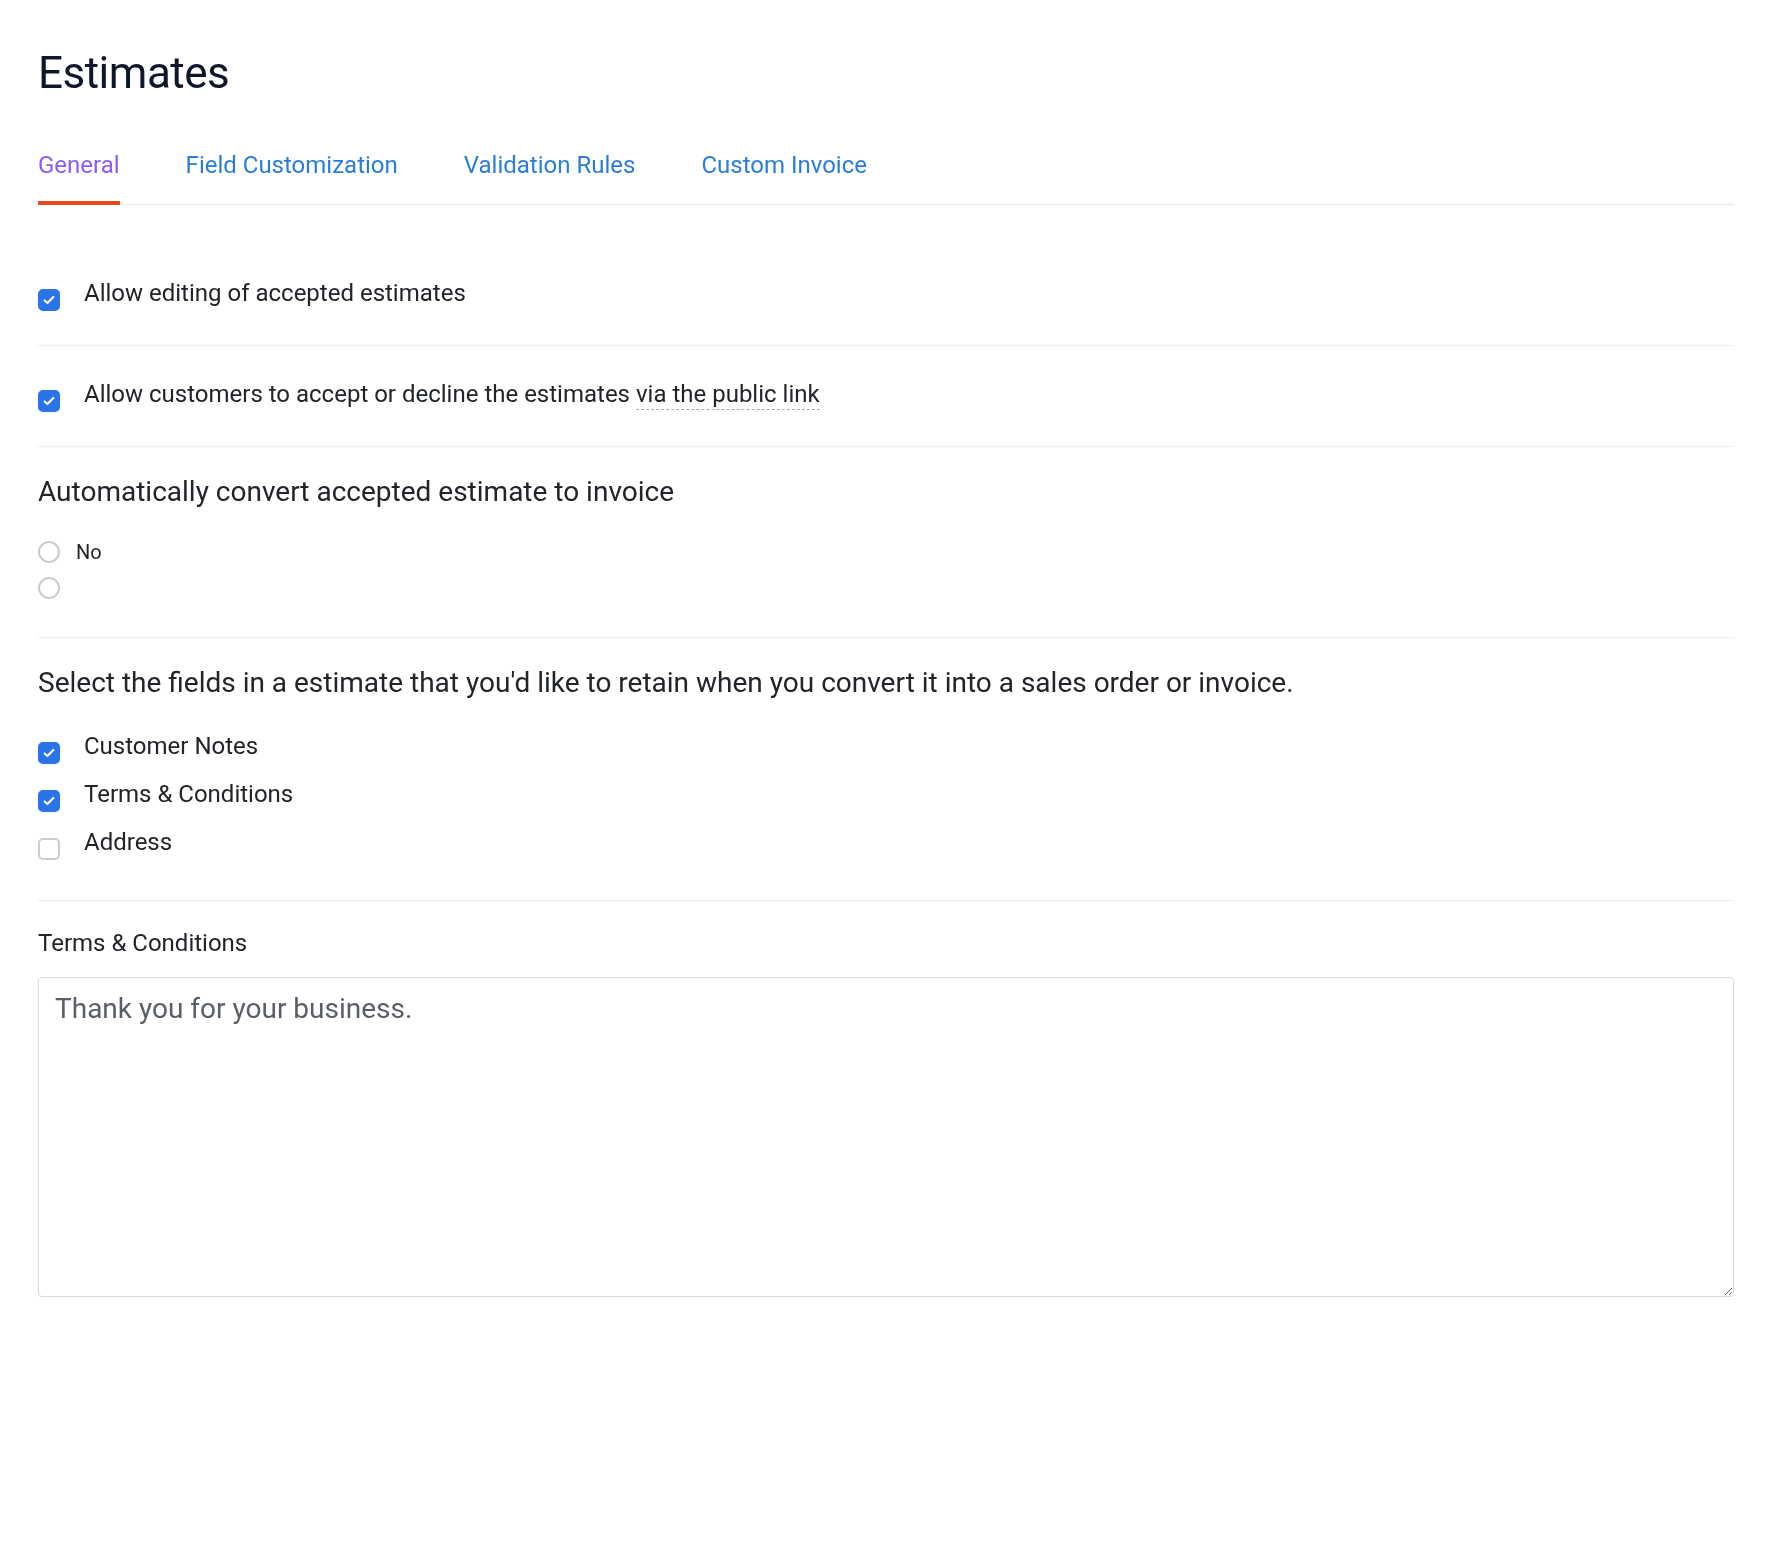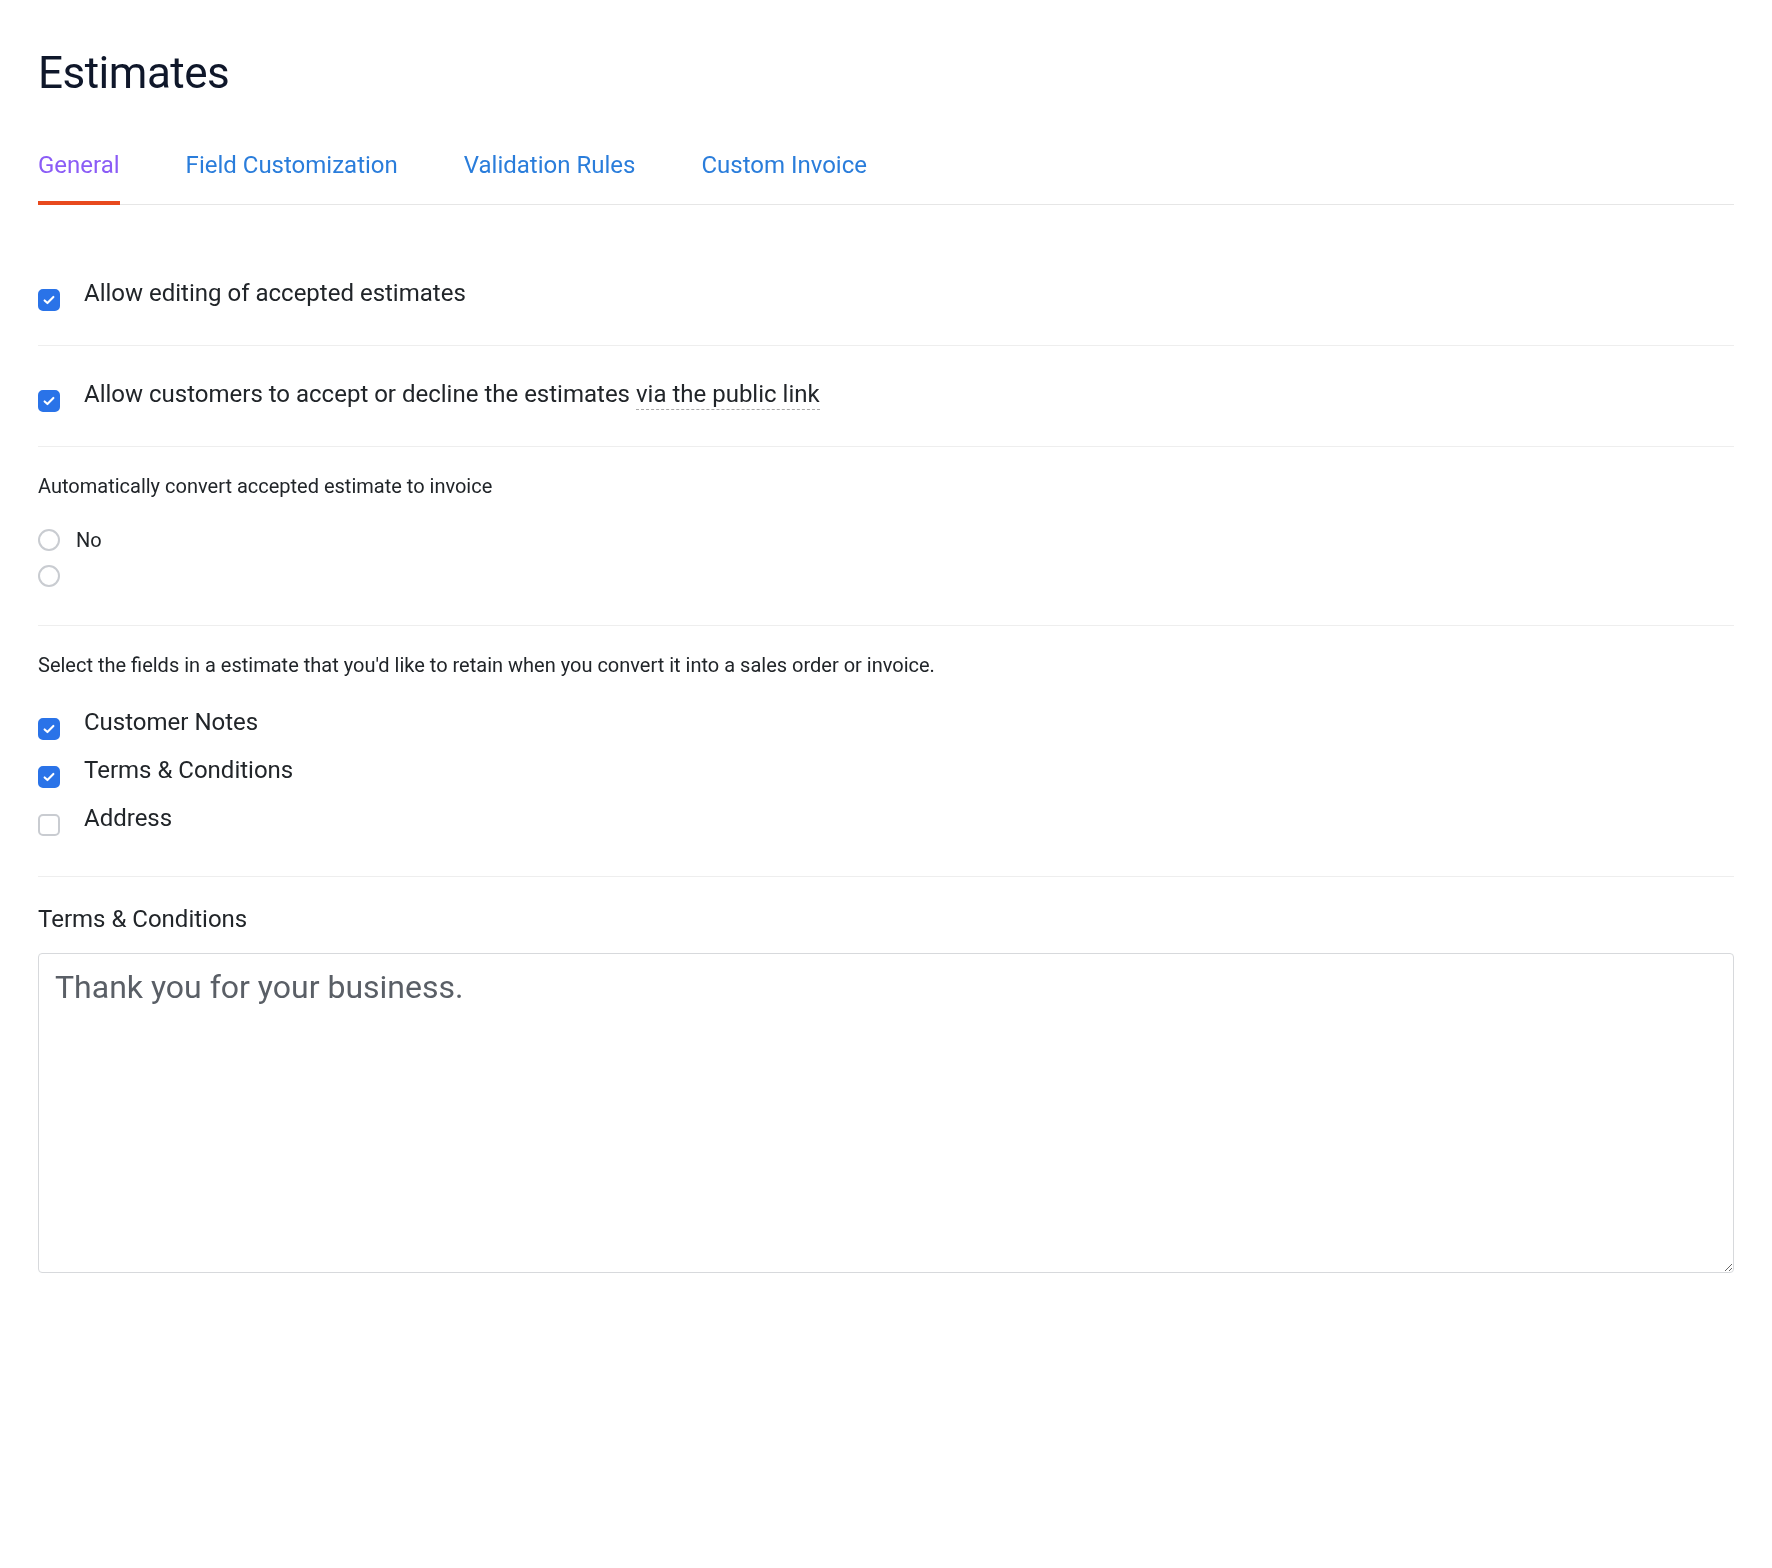--- a/index.html
+++ b/index.html
@@ -76,21 +76,21 @@
     height: 14px;
     display: none;
   }
   .cbx.checked svg { display: block; }
   .cbx.checked svg path { stroke: #fff; }
   .dotted-underline {
     border-bottom: 1px dashed #aaa;
     padding-bottom: 1px;
   }
   .section-heading {
-    font-size: 20px;
+    font-size: 28px;
     color: #212529;
     margin: 0 0 24px 0;
   }
   .radio-row {
     display: flex;
     align-items: center;
     gap: 16px;
     font-size: 20px;
     margin: 10px 0;
   }
@@ -127,21 +127,21 @@
     font-size: 24px;
     margin: 0 0 16px 0;
   }
   textarea.tc-text {
     width: 100%;
     min-height: 320px;
     border: 1px solid #d7d9dc;
     border-radius: 4px;
     padding: 14px 16px;
     font-family: inherit;
-    font-size: 32px;
+    font-size: 28px;
     color: #5a5f66;
     resize: both;
     outline: none;
   }
 </style>
 </head>
 <body>
 
 <div class="page">
   <h1 class="page-title">Estimates</h1>

